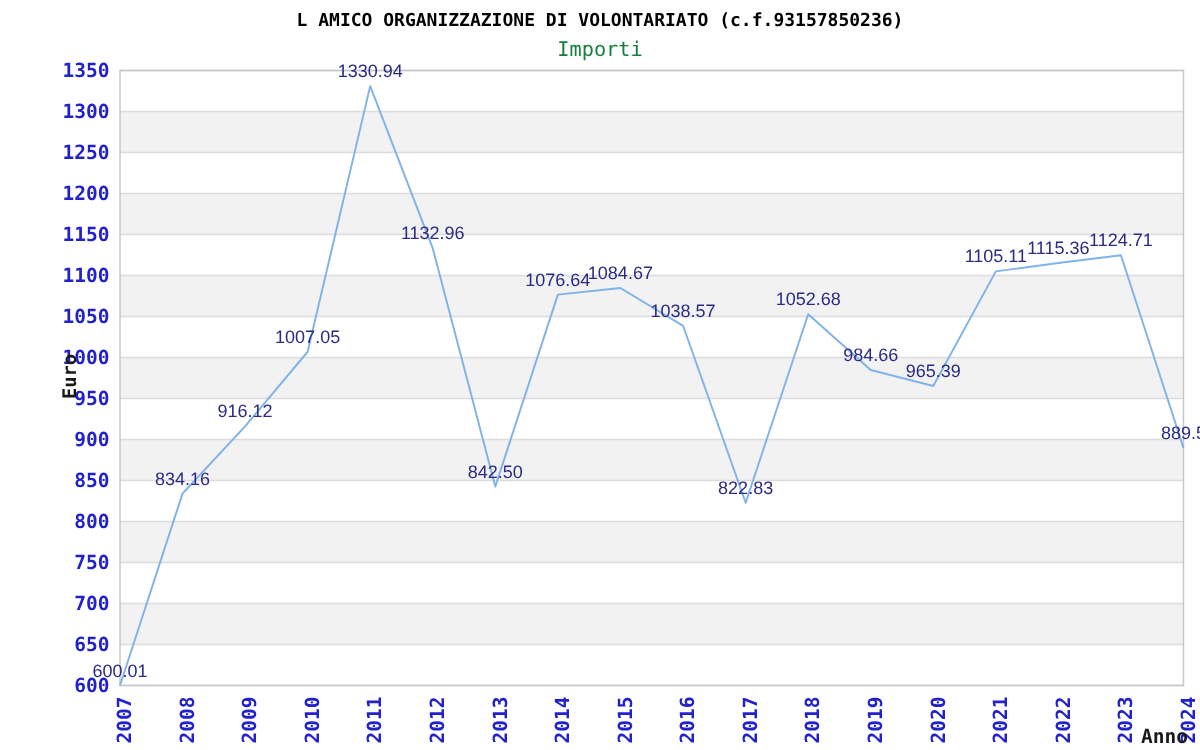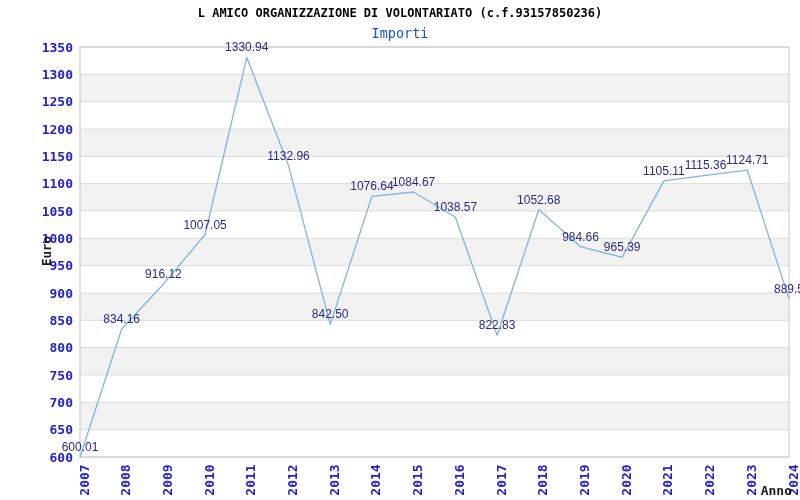--- a/index.html
+++ b/index.html
@@ -27,21 +27,21 @@
     color: #000000;
     letter-spacing: 0px;
   }
   .chart-subtitle {
     position: absolute;
     top: 25px;
     left: 0;
     width: 800px;
     text-align: center;
     font: 13.5px "DejaVu Sans Mono", monospace;
-    color: #1d4ed8;
+    color: #15803d;
   }
   svg { position: absolute; top: 0; left: 0; }
   svg text { user-select: none; }
 </style>
 </head>
 <body>
 
 <div class="canvas">
   <div class="chart-title">L AMICO ORGANIZZAZIONE DI VOLONTARIATO (c.f.93157850236)</div>
   <div class="chart-subtitle">Importi</div>

